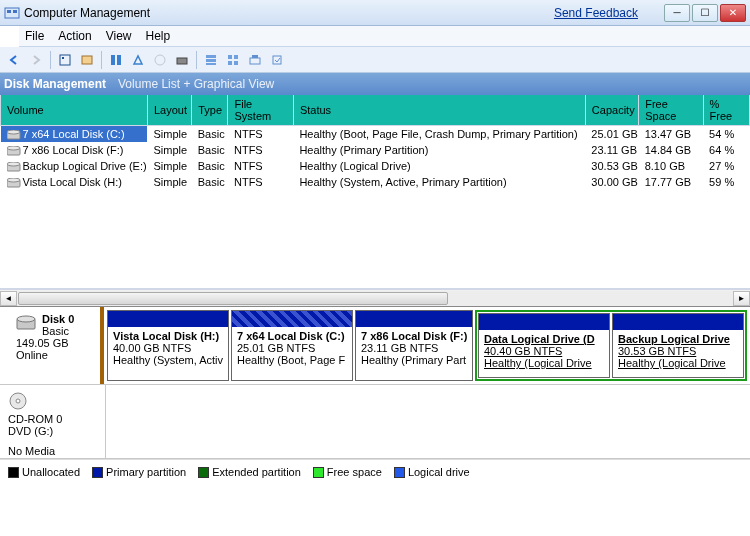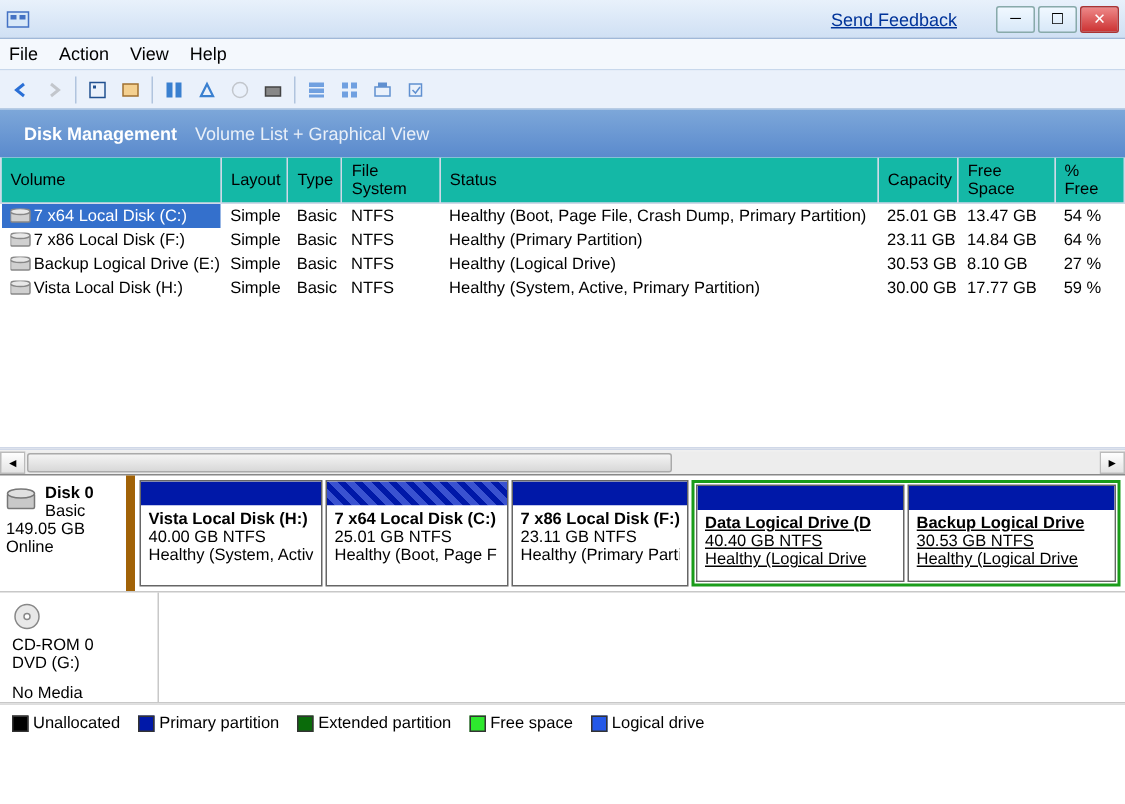--- a/index.html
+++ b/index.html
@@ -9,30 +9,30 @@
 .titlebar { height: 26px; background: linear-gradient(#e8f1fb, #d0e0f4); border-bottom: 1px solid #a0b8d8; display: flex; align-items: center; padding: 0 4px; }
 .titlebar .appicon { width: 16px; height: 16px; margin-right: 4px; display:flex;align-items:center;justify-content:center;}
 .titlebar .title { font-size: 12px; color: #000; flex: 0 0 auto; }
 .titlebar .spacer { flex: 1; }
 .titlebar .feedback { color: #003399; text-decoration: underline; font-size: 12px; margin-right: 26px; cursor: pointer; }
 .titlebar .winbtns { display: flex; gap: 2px; }
 .winbtn { width: 26px; height: 18px; border: 1px solid #8aa; background: linear-gradient(#f0f8ff,#d8e8f8); display: flex; align-items:center; justify-content:center; font-size:10px;border-radius:2px; }
 .winbtn.close { background: linear-gradient(#e88,#c33); color:#fff; border-color:#a33;}
 
 
-.menubar { height: 21px; display: flex; align-items: center; padding: 0 6px; gap: 14px; background: #f4f8fd; border-bottom: 1px solid #c8d8ec; }
+.menubar { height: 21px; display: flex; align-items: center; padding: 0 6px; gap: 14px; background: #f4f8fd; border-bottom: 1px solid #c8d8ec; margin-left: 19px; }
 .menubar span { font-size: 12px; color: #000; cursor: default; }
 
 
 .toolbar { height: 26px; background: #eaf1fb; border-bottom: 1px solid #b8cce4; display: flex; align-items: center; padding: 0 4px; gap: 2px; }
 .tbtn { width: 20px; height: 20px; display:flex;align-items:center;justify-content:center; border:1px solid transparent; border-radius:2px;}
 .tsep { width:1px; height:18px; background:#b0c4de; margin:0 2px;}
 
 
-.section-hdr { height: 32px; background: linear-gradient(#7da7d9, #5a8acd); color: #fff; display:flex;align-items:center; padding: 0 16px; font-size: 12px; }
+.section-hdr { height: 22px; background: linear-gradient(#7da7d9, #5a8acd); color: #fff; display:flex;align-items:center; padding: 0 4px; font-size: 12px; }
 .section-hdr .main { font-weight: bold; margin-right: 12px;}
 .section-hdr .sub { opacity: 0.85; }
 
 
 .vol-table { border-collapse: collapse; width: 100%; table-layout: fixed; }
 .vol-table th { text-align: left; font-weight: normal; font-size: 11px; padding: 3px 6px; background: #14b8a6; border: 1px solid #d0d8e8; border-top:none;}
 .vol-table td { padding: 2px 6px; font-size: 11px; white-space: nowrap; overflow: hidden; }
 .vol-table tr.sel td.vcol { background: #3470cc; color: #fff; }
 .vol-table tr.sel td.vcol .vicon { filter: none; }
 .vicon { display:inline-block; width:14px; height:10px; margin-right:2px; vertical-align:middle;}
@@ -40,21 +40,21 @@
 
 .vol-wrap { height: 194px; overflow: hidden; border-bottom:1px solid #d0d8e8;}
 .hscroll { height: 17px; background: #f0f0f0; border-top:1px solid #d0d8e8; position: relative; display:flex;align-items:center;}
 .hscroll .arrow{width:17px;height:15px;background:linear-gradient(#fefefe,#e4e4e4);border:1px solid #bbb;display:flex;align-items:center;justify-content:center;font-size:8px;}
 .hscroll .track{flex:1;background:#ededed;height:15px;position:relative;}
 .hscroll .thumb{position:absolute;left:0;top:0;height:13px;width:60%;background:linear-gradient(#f4f4f4,#d8d8d8);border:1px solid #aaa;border-radius:2px;margin:1px;}
 
 
 .gview { border-top: 1px solid #888; }
 .diskrow { display:flex; border-bottom:1px solid #c8c8c8; }
-.diskrow .dhdr { width: 90px; padding: 6px 4px; border-right: 6px solid #a16207; font-size:11px;}
+.diskrow .dhdr { width: 104px; padding: 6px 16px; border-right: 4px solid #a16207; font-size:11px;}
 .diskrow .dhdr .dname { font-weight: bold; }
 .diskrow .dhdr .dicon { float:left; margin-right:6px; width:20px;height:20px;}
 .diskrow .parts { flex:1; display:flex; padding:3px;}
 .part { border: 1px solid #666; margin-right: 2px; display:flex;flex-direction:column; overflow:hidden;}
 .part .pbar { height: 16px; background: #0018a8; }
 .part .pbar.hatched { background: repeating-linear-gradient(45deg,#0018a8,#0018a8 4px,#3a52d0 4px,#3a52d0 8px);}
 .part .pbody { padding: 3px 5px; font-size: 11px; background:#fff;flex:1;}
 .part .pname { font-weight: bold; white-space:nowrap;overflow:hidden;}
 .part .pinfo { white-space:nowrap;overflow:hidden;}
 .greenbox { border: 2px solid #1a9c1a !important; padding:0;text-decoration:underline;}
@@ -77,20 +77,21 @@
 <body>
 
 <div class="titlebar">
   <span class="appicon">
     <svg width="16" height="16">
         <rect x="1" y="3" width="14" height="10" fill="#d8e8f8" stroke="#4472c4"></rect>
         <rect x="3" y="5" width="4" height="3" fill="#4472c4"></rect>
         <rect x="9" y="5" width="4" height="3" fill="#4472c4"></rect>
       </svg>
   </span>
+  <span class="title">Computer Management</span>
   <span class="spacer"></span>
   <span class="feedback">Send Feedback</span>
   <div class="winbtns">
     <div class="winbtn">─</div>
     <div class="winbtn">☐</div>
     <div class="winbtn close">✕</div>
   </div>
 </div>
 
 <div class="menubar">

